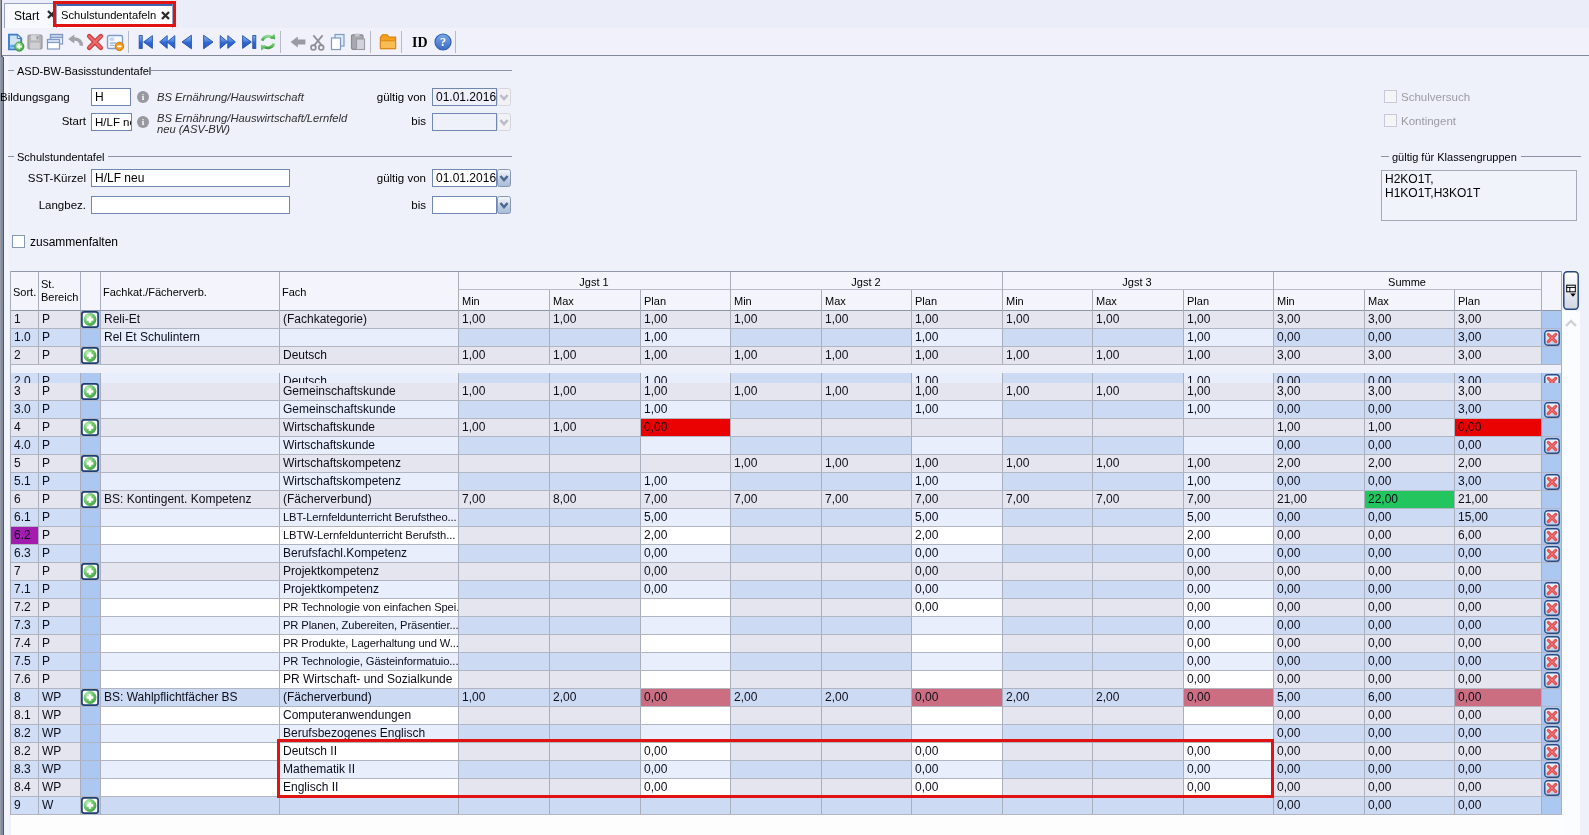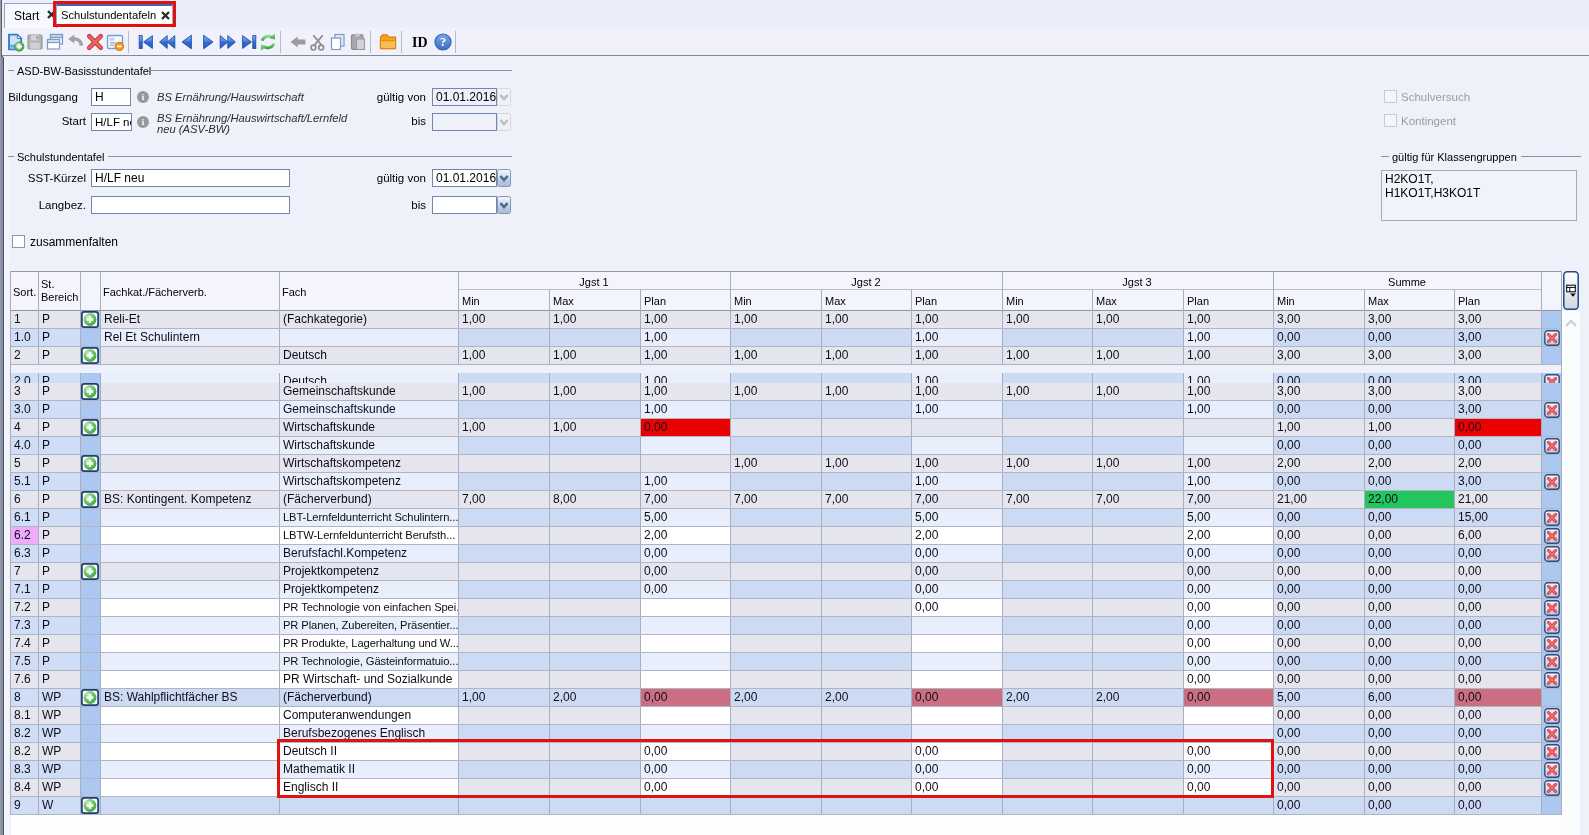--- a/index.html
+++ b/index.html
@@ -160,21 +160,21 @@
     </svg></div>
 <div class="lbl" style="left:412px;top:35px;font-family:'Liberation Serif',serif;font-weight:bold;font-size:14px">ID</div>
 <div class="sep" style="left:128px"></div>
 <div class="sep" style="left:280px"></div>
 <div class="sep" style="left:370px"></div>
 <div class="sep" style="left:401px"></div>
 <div class="sep" style="left:455px"></div>
 <div class="fline" style="left:8px;top:70px;width:6px"></div>
 <div class="lbl" style="left:17px;top:65px;font-size:11px">ASD-BW-Basisstundentafel</div>
 <div class="fline" style="left:150px;top:70px;width:362px"></div>
-<div class="lbl" style="left:0;width:86px;text-align:center;top:91px;font-size:11.5px">Bildungsgang</div>
+<div class="lbl" style="left:0;width:86px;text-align:left;top:91px;font-size:11.5px">Bildungsgang</div>
 <div class="inp" style="left:91px;top:88px;width:40px;height:18px">H</div>
 <div class="a" style="left:137px;top:91px;width:12px;height:12px;border-radius:6px;background:#98989f;color:#fff;font-size:9px;font-weight:bold;text-align:center;line-height:12px;font-family:'Liberation Serif',serif">i</div>
 <div class="lbl" style="left:157px;top:91px;font-style:italic;font-size:11.2px;color:#2e2e2e">BS Ernährung/Hauswirtschaft</div>
 <div class="lbl" style="left:340px;width:86px;text-align:right;top:91px;font-size:11.5px">gültig von</div>
 <div class="inp" style="left:432px;top:88px;width:65px;height:18px;background:#eef0fa">01.01.2016</div>
 <div class="a" style="left:497px;top:88px"><svg width="14" height="18" viewBox="0 0 14 18" style="">
       <rect x="0.5" y="0.5" width="13" height="17" rx="2" fill="#f2f2f6" stroke="#d4d6de" stroke-width="1"></rect>
       <path d="M3.4 7 L7 11 L10.6 7" fill="none" stroke="#b9bdc9" stroke-width="2.6"></path>
     </svg></div>
 <div class="lbl" style="left:0;width:86px;text-align:right;top:115px;font-size:11.5px">Start</div>
@@ -541,42 +541,42 @@
         <rect x="0.9" y="0.9" width="16.2" height="15.2" rx="2.4" fill="#fdfdfe" stroke="#1d3f72" stroke-width="1.7"></rect>
         <circle cx="9" cy="8.5" r="6.4" fill="url(#grnball)"></circle>
         <path d="M9 5.2 V11.8 M5.7 8.5 H12.3" stroke="#fff" stroke-width="2.5"></path>
       </svg></div>
   </div>
 <div class="row" style="top:509px">
     <div class="cell" style="left:0px;width:28px;background:#cfddf6">6.1</div>
     <div class="cell" style="left:28px;width:42px;background:#cfddf6">P</div>
     <div class="cell" style="left:70px;width:20px;background:#adc8f0"></div>
     <div class="cell" style="left:90px;width:179px;background:#e8eefb"></div>
-    <div class="cell" style="left:269px;width:179px;background:#e8eefb;font-size:11.2px;letter-spacing:-0.1px">LBT-Lernfeldunterricht Schulintern...</div>
+    <div class="cell" style="left:269px;width:179px;background:#e8eefb;font-size:11.2px;letter-spacing:-0.1px">LBT-Lernfeldunterricht Berufstheo...</div>
     <div class="cell" style="left:448px;width:91px;background:#ccdaf4"></div>
     <div class="cell" style="left:539px;width:91px;background:#ccdaf4"></div>
     <div class="cell" style="left:630px;width:90px;background:#e8eefb">5,00</div>
     <div class="cell" style="left:720px;width:91px;background:#ccdaf4"></div>
     <div class="cell" style="left:811px;width:90px;background:#ccdaf4"></div>
     <div class="cell" style="left:901px;width:91px;background:#e8eefb">5,00</div>
     <div class="cell" style="left:992px;width:90px;background:#ccdaf4"></div>
     <div class="cell" style="left:1082px;width:91px;background:#ccdaf4"></div>
     <div class="cell" style="left:1173px;width:90px;background:#e8eefb">5,00</div>
     <div class="cell" style="left:1263px;width:91px;background:#ccdaf4">0,00</div>
     <div class="cell" style="left:1354px;width:90px;background:#ccdaf4">0,00</div>
     <div class="cell" style="left:1444px;width:87px;background:#ccdaf4">15,00</div>
     <div class="cell" style="left:1531px;width:20px;background:#adc8f0"></div>
     <div class="a" style="left:1533px;top:0.5px"><svg width="16" height="16" viewBox="0 0 16 16" style="">
         <rect x="0.8" y="0.8" width="14.4" height="14.4" rx="2.8" fill="url(#xbg)" stroke="#2a4d84" stroke-width="1.4"></rect>
         <path d="M4.3 4.3 L11.7 11.7 M11.7 4.3 L4.3 11.7" stroke="#e14e4e" stroke-width="3.1" stroke-linecap="round"></path>
         <path d="M4.6 4.6 L11.4 11.4 M11.4 4.6 L4.6 11.4" stroke="#f07878" stroke-width="1" stroke-linecap="round"></path>
       </svg></div>
   </div>
 <div class="row" style="top:527px">
-    <div class="cell" style="left:0px;width:28px;background:#f0abfc">6.2</div>
+    <div class="cell" style="left:0px;width:28px;background:#a21caf">6.2</div>
     <div class="cell" style="left:28px;width:42px;background:#e5e5f0">P</div>
     <div class="cell" style="left:70px;width:20px;background:#adc8f0"></div>
     <div class="cell" style="left:90px;width:179px;background:#ffffff"></div>
     <div class="cell" style="left:269px;width:179px;background:#ffffff;font-size:11.2px;letter-spacing:-0.1px">LBTW-Lernfeldunterricht Berufsth...</div>
     <div class="cell" style="left:448px;width:91px;background:#e5e5f0"></div>
     <div class="cell" style="left:539px;width:91px;background:#e5e5f0"></div>
     <div class="cell" style="left:630px;width:90px;background:#ffffff">2,00</div>
     <div class="cell" style="left:720px;width:91px;background:#e5e5f0"></div>
     <div class="cell" style="left:811px;width:90px;background:#e5e5f0"></div>
     <div class="cell" style="left:901px;width:91px;background:#ffffff">2,00</div>

